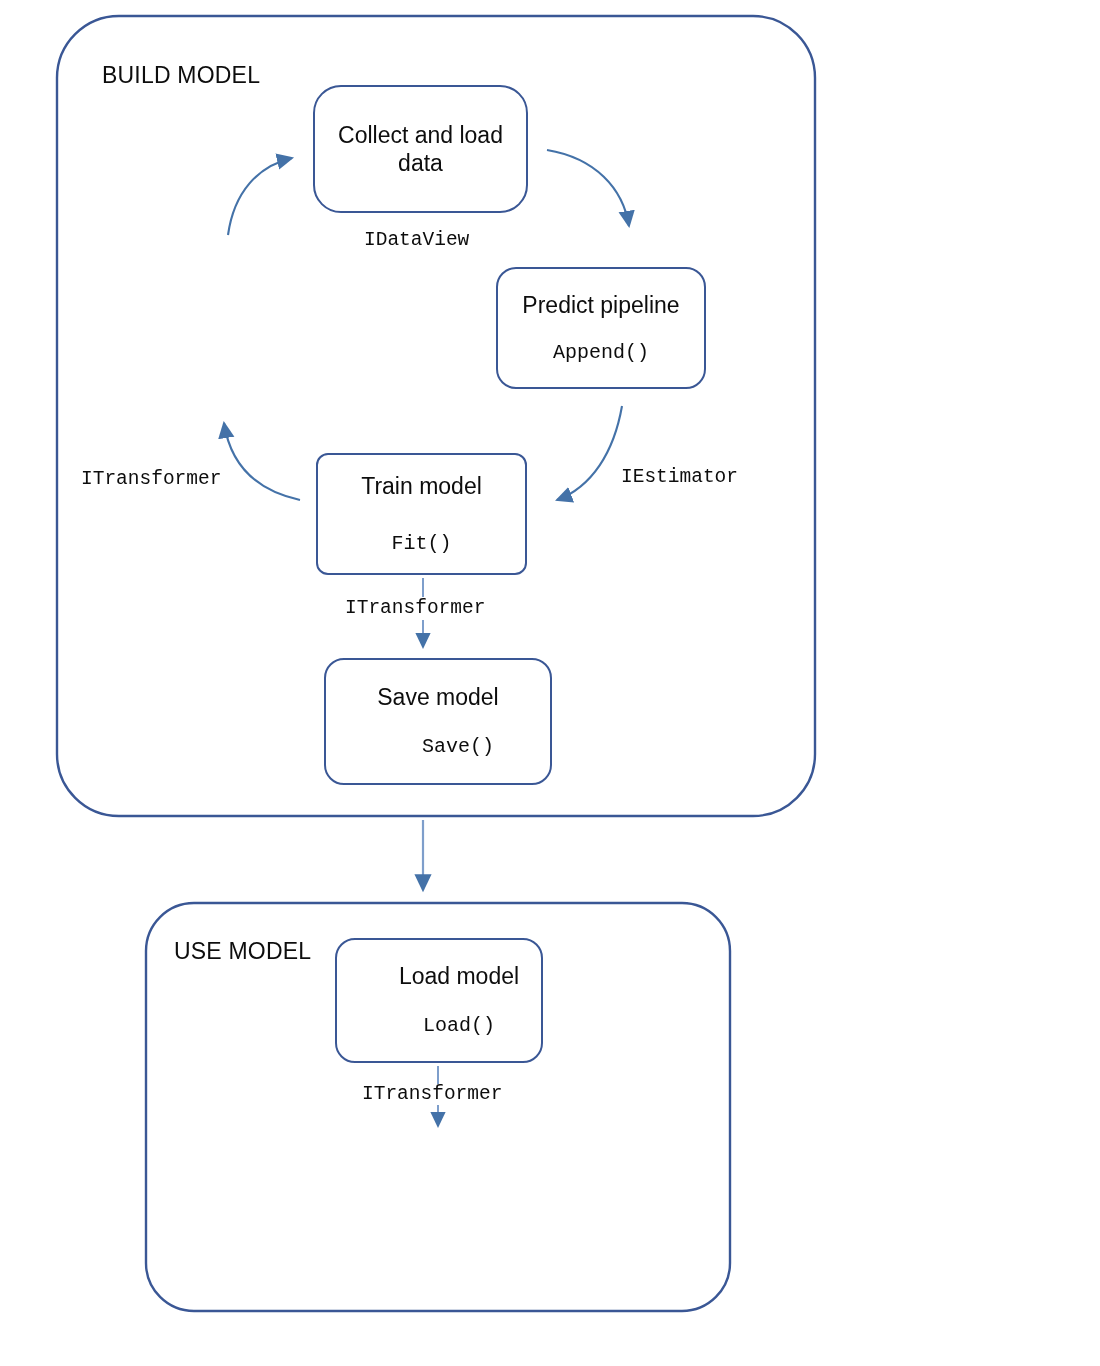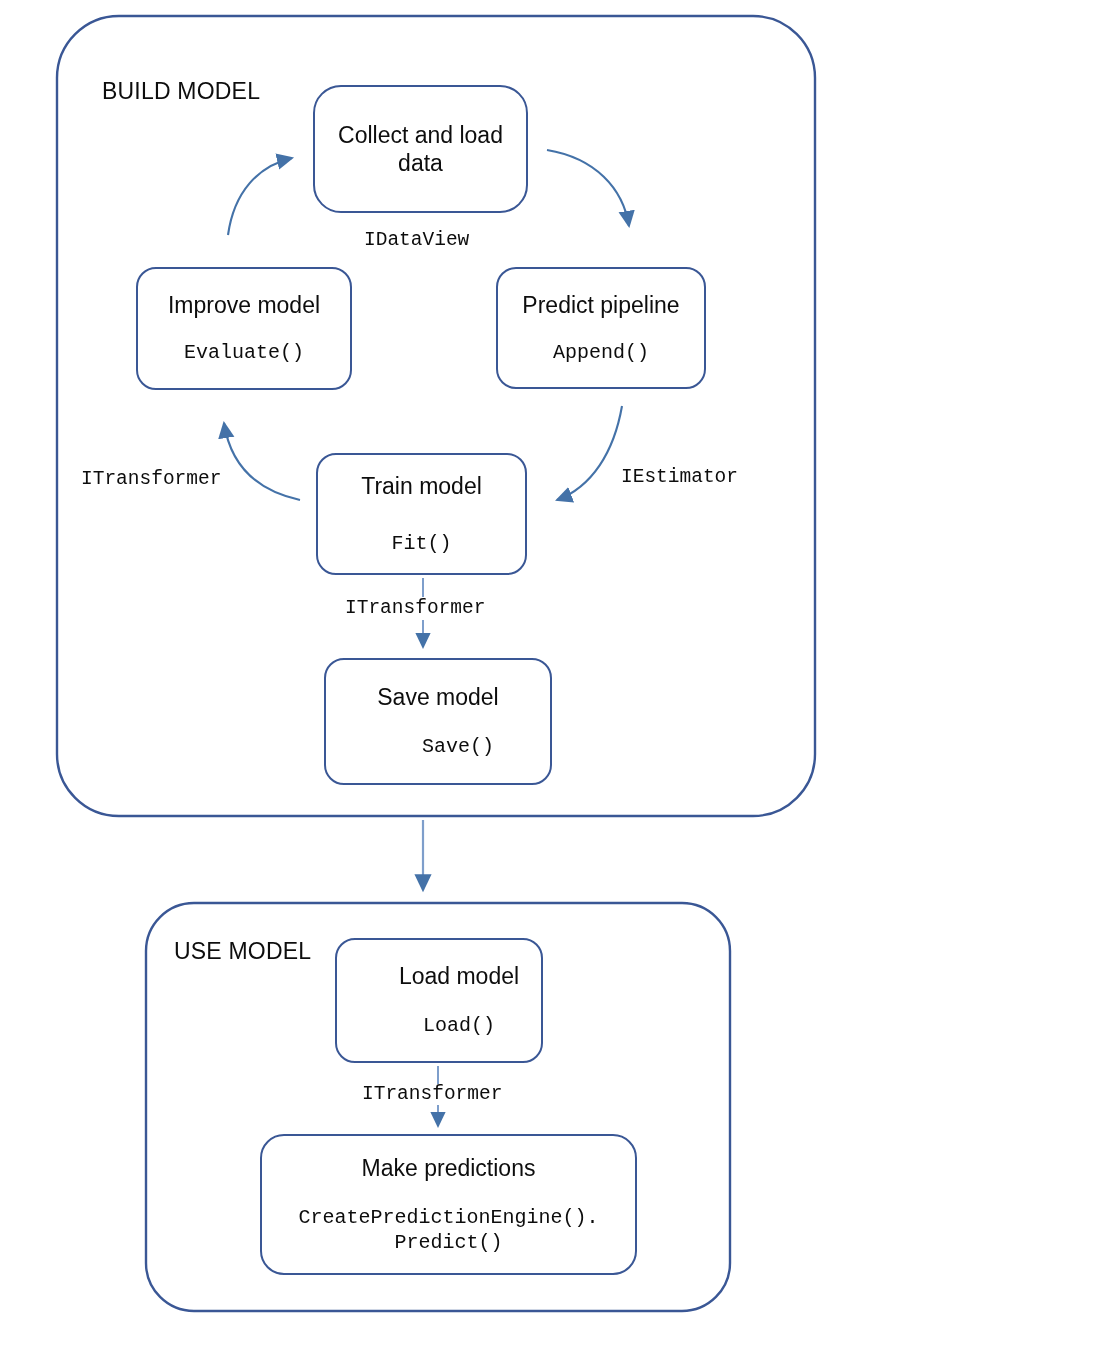--- a/index.html
+++ b/index.html
@@ -95,59 +95,50 @@
 
     <line x1="423" y1="578" x2="423" y2="597" stroke="#7e9ecb" stroke-width="2"></line>
     <line x1="423" y1="620" x2="423" y2="647" stroke="#7e9ecb" stroke-width="2" marker-end="url(#arrowSolid)"></line>
 
     <line x1="423" y1="820" x2="423" y2="890" stroke="#7e9ecb" stroke-width="2.2" marker-end="url(#arrowSolid)"></line>
 
     <line x1="438" y1="1066" x2="438" y2="1084" stroke="#7e9ecb" stroke-width="2"></line>
     <line x1="438" y1="1105" x2="438" y2="1126" stroke="#7e9ecb" stroke-width="2" marker-end="url(#arrowSolid)"></line>
   </svg>
 
-  <div class="grp-label" style="left:102px; top:78px;">BUILD MODEL</div>
+  <div class="grp-label" style="left:102px; top:62px;">BUILD MODEL</div>
 
   <div class="grp-label" style="left:174px; top:938px;">USE MODEL</div>
 
   <div class="node" style="left:313px; top:85px; width:215px; height:128px; border-radius:28px;">
     <div class="title">Collect and load
 data</div>
   </div>
 
   <div class="node" style="left:496px; top:267px; width:210px; height:122px; border-radius:20px;">
     <div class="title">Predict pipeline</div>
     <div class="api" style="margin-top:22px;">Append()</div>
   </div>
 
-  <div class="node" style="left:136px; top:267px; width:216px; height:123px; border-radius:20px;">
-    <div class="title">Improve model</div>
-    <div class="api" style="margin-top:22px;">Evaluate()</div>
-  </div>
 
-  <div class="node" style="left:316px; top:453px; width:211px; height:122px; border-radius:20px;">
+  <div class="node" style="left:316px; top:453px; width:211px; height:122px; border-radius:12px;">
     <div class="title">Train model</div>
     <div class="api" style="margin-top:32px;">Fit()</div>
   </div>
 
   <div class="node" style="left:324px; top:658px; width:228px; height:127px; border-radius:20px;">
     <div class="title">Save model</div>
     <div class="api" style="margin-top:24px;margin-left:40px;">Save()</div>
   </div>
 
   <div class="node" style="left:335px; top:938px; width:208px; height:125px; border-radius:20px;padding-left:40px;">
     <div class="title">Load model</div>
     <div class="api" style="margin-top:24px;">Load()</div>
   </div>
 
-  <div class="node" style="left:260px; top:1134px; width:377px; height:141px; border-radius:24px;">
-    <div class="title">Make predictions</div>
-    <div class="api" style="margin-top:24px;">CreatePredictionEngine().
-Predict()</div>
-  </div>
 
   <div class="edge-label" style="left:364px; top:229px;">IDataView</div>
 
   <div class="edge-label" style="left:621px; top:466px;">IEstimator</div>
 
   <div class="edge-label" style="left:81px; top:468px;">ITransformer</div>
 
   <div class="edge-label" style="left:345px; top:597px;">ITransformer</div>
 
   <div class="edge-label" style="left:362px; top:1083px;">ITransformer</div>

